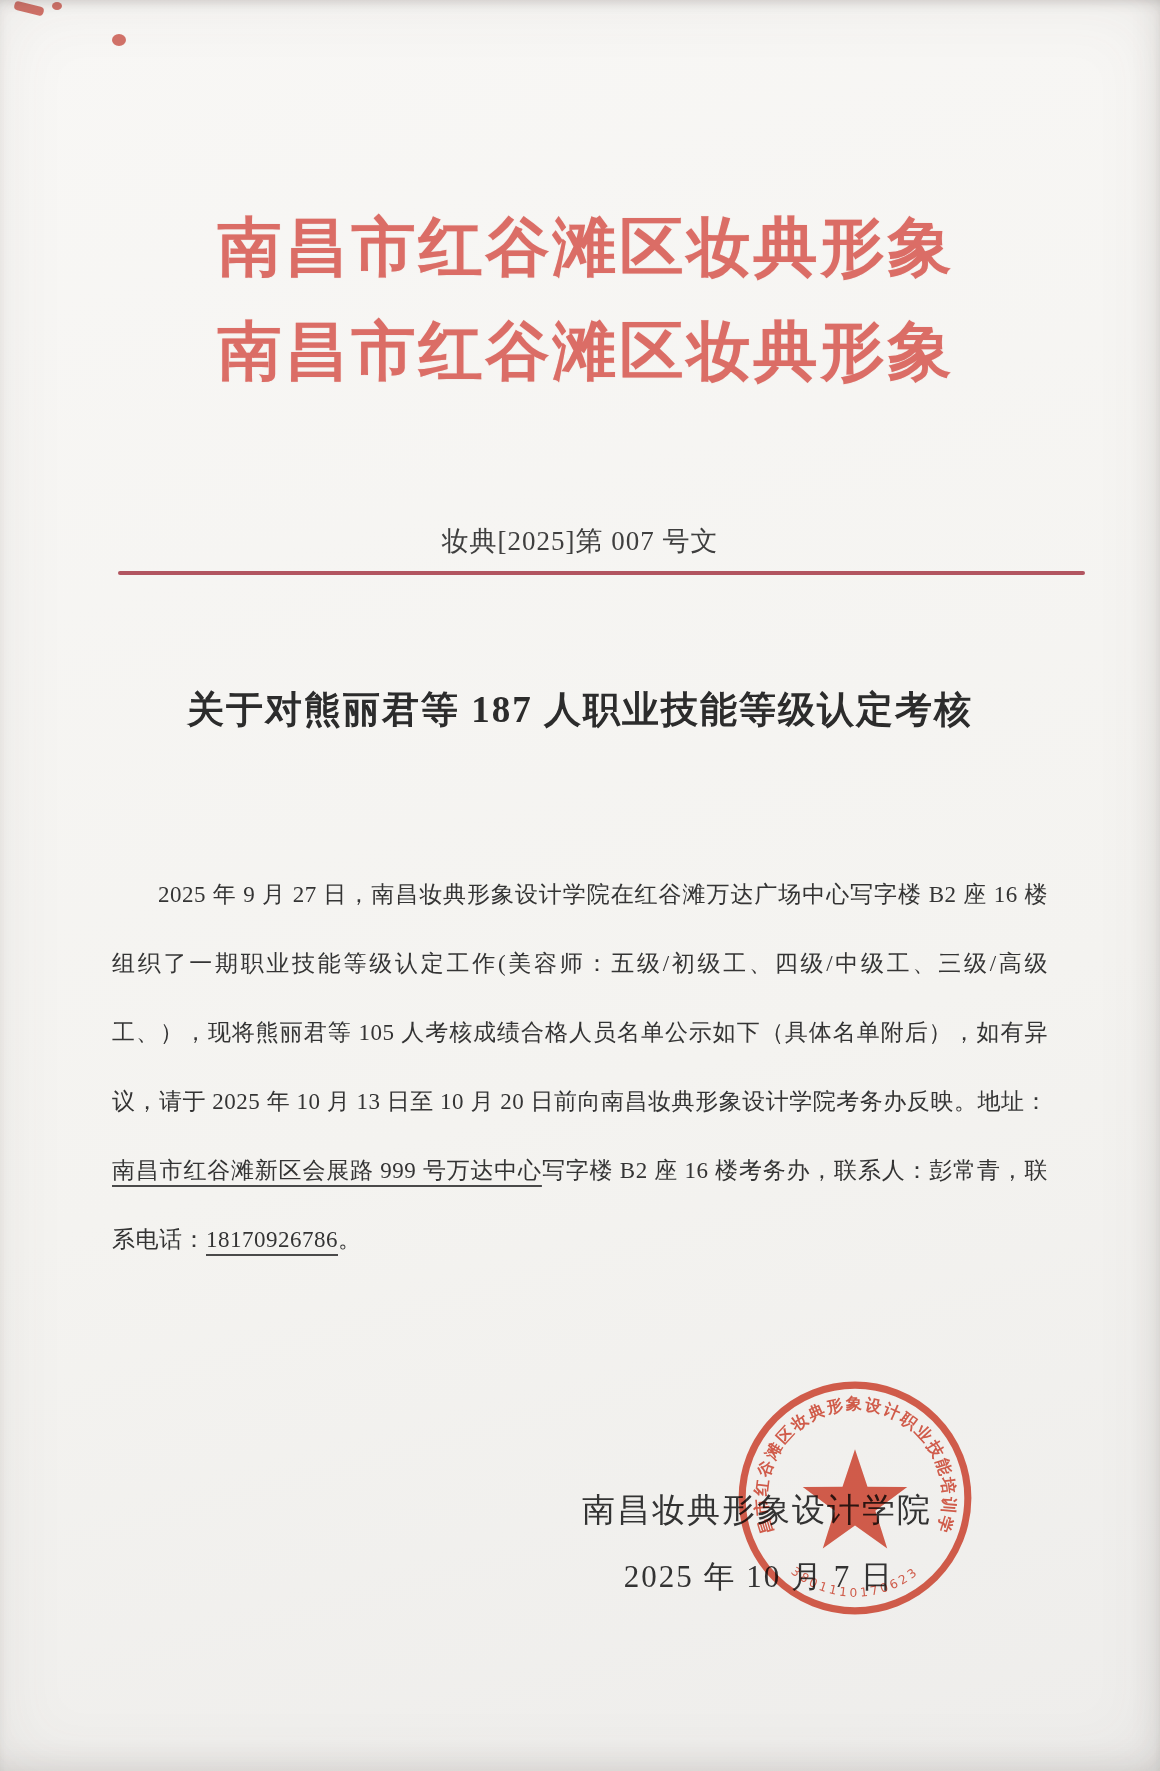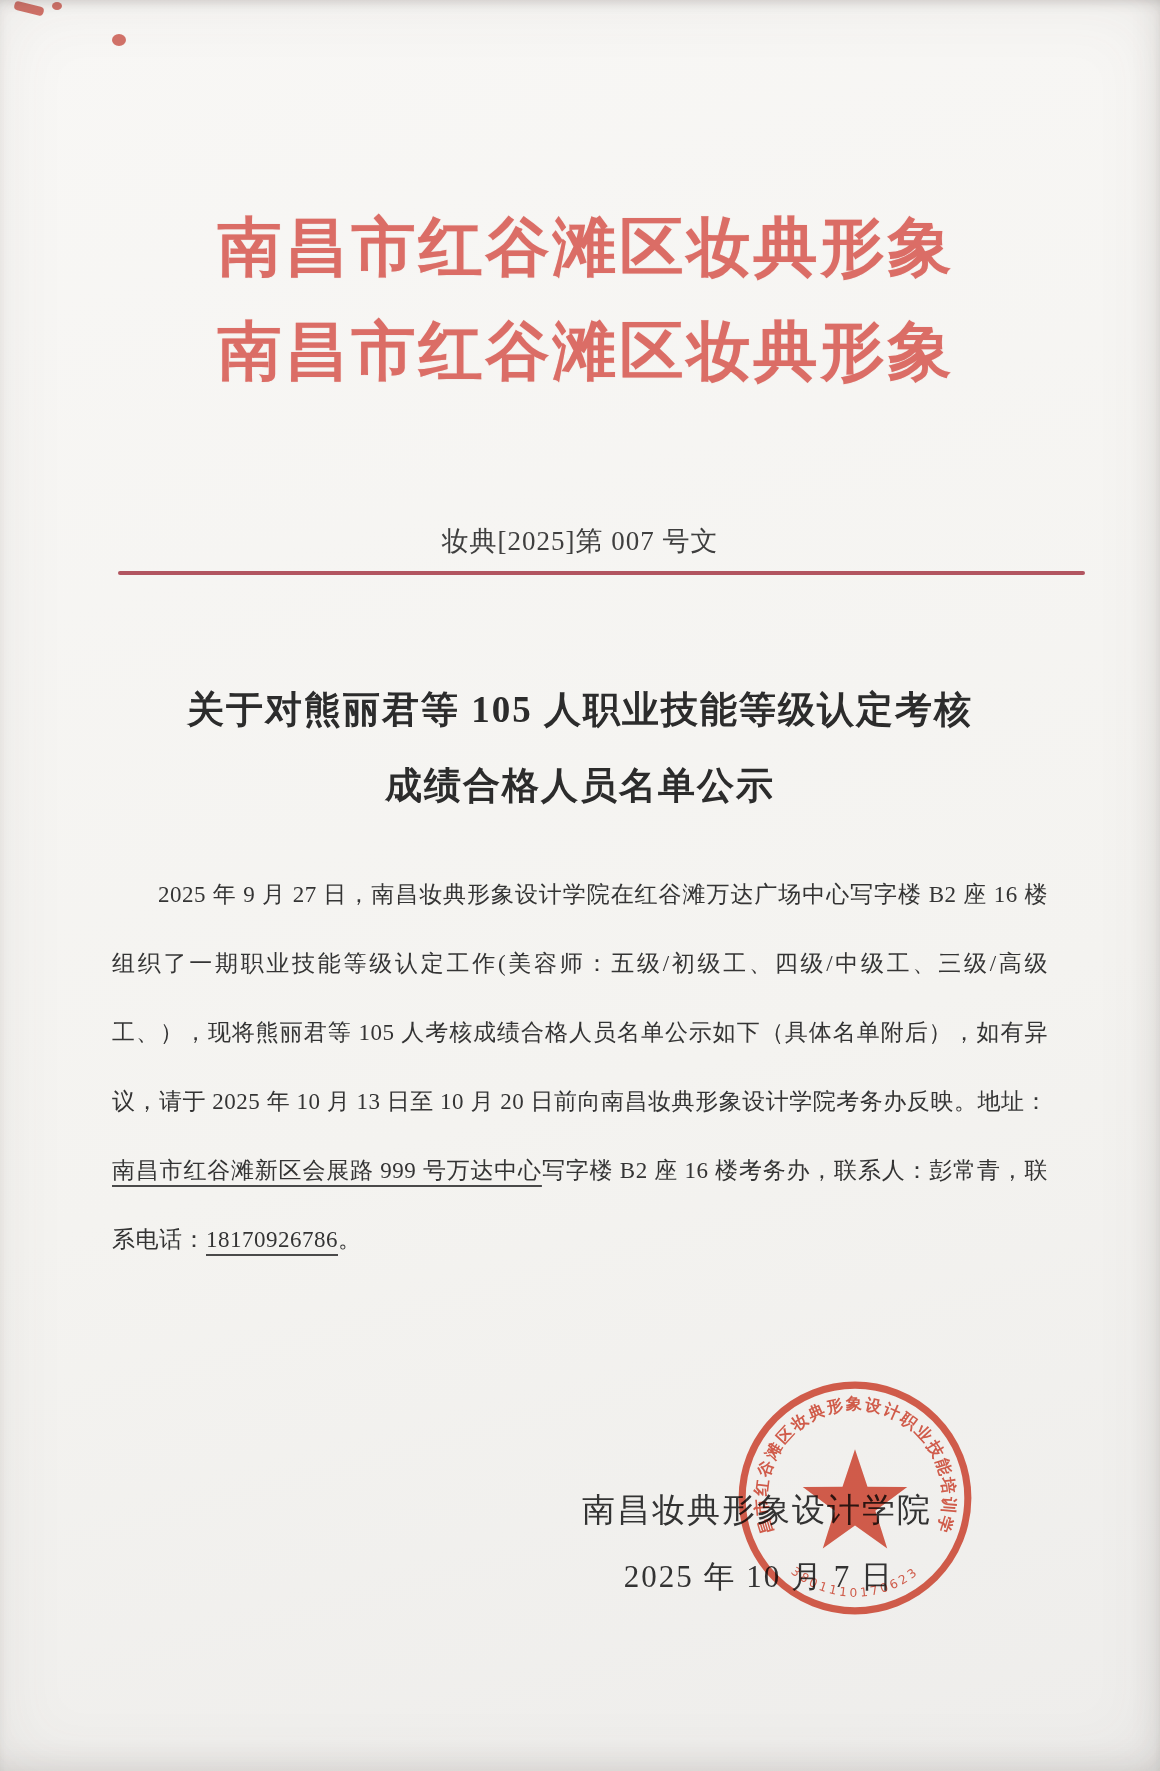--- a/index.html
+++ b/index.html
@@ -90,22 +90,21 @@
   <h1 class="school-title">
     <span>南昌市红谷滩区妆典形象</span>
     <span>南昌市红谷滩区妆典形象</span>
   </h1>
 
   <div class="doc-number">妆典[2025]第 007 号文</div>
 
   <div class="red-rule"></div>
 
   <h2 class="notice-title">
-    <span>关于对熊丽君等 105 人职业技能等级认定考核</span>
-    <span>成绩合格人员名单公示</span>
+    <span>关于对熊丽君等 187 人职业技能等级认定考核</span>
   </h2>
 
   <div class="body-block">
     <p><span>2025 年 9 月 27 日，南昌妆典形象设计学院在红谷滩万达广场中心写字楼 B2 座 16 楼组织了一期职业技能等级认定工作(美容师：五级/初级工、四级/中级工、三级/高级工、），现将熊丽君等 105 人考核成绩合格人员名单公示如下（具体名单附后），如有异议，请于 2025 年 10 月 13 日至 10 月 20 日前向南昌妆典形象设计学院考务办反映。地址：</span><span class="u">南昌市红谷滩新区会展路 999 号万达中心</span><span>写字楼 B2 座 16 楼考务办，联系人：彭常青，联系电话：</span><span class="u">18170926786</span><span>。</span></p>
   </div>
 
   <div class="sign-org">南昌妆典形象设计学院</div>
   <div class="sign-date">2025 年 10 月 7 日</div>
 
   <svg class="seal" viewBox="0 0 240 240" aria-hidden="true">

